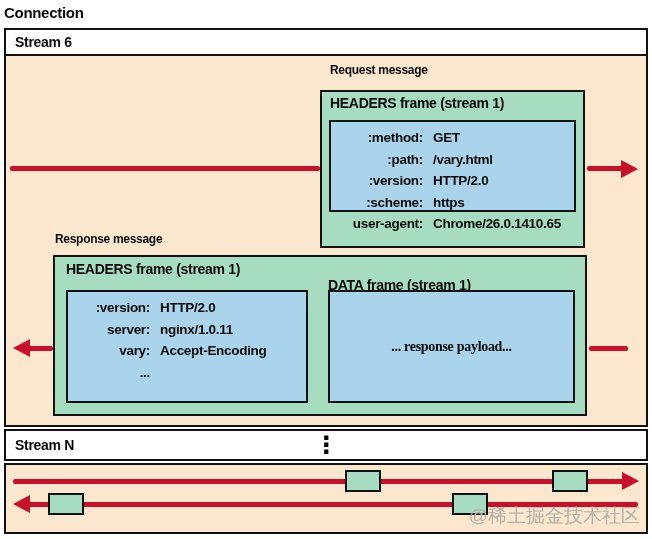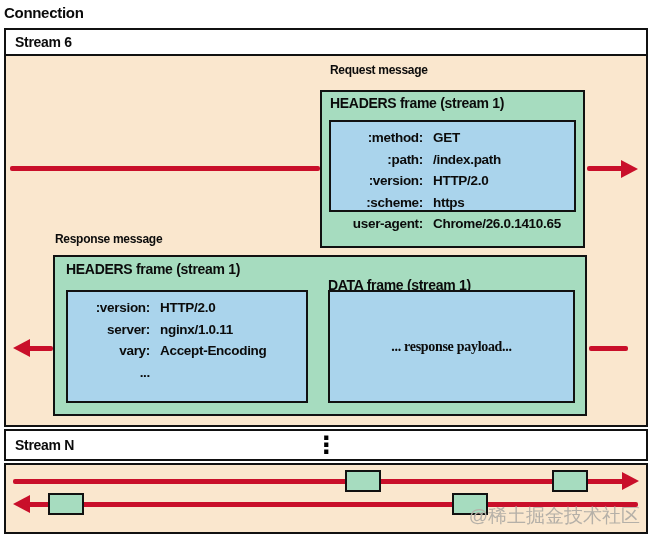--- a/index.html
+++ b/index.html
@@ -125,21 +125,21 @@
       <div class="abs lbl" style="left:324px;top:7px;">Request message</div>
       <div class="abs frame" style="left:314px;top:34px;width:265px;height:158px;">
         <div class="frame-title" style="margin:3px 0 0 8px;">HEADERS frame (stream 1)</div>
         <div class="kv-box req-box" style="left:7px;top:28px;width:247px;height:92px;">
           <div class="kv-row">
             <span class="k">:method:</span>
             <span class="v">GET</span>
           </div>
           <div class="kv-row">
             <span class="k">:path:</span>
-            <span class="v">/index.path</span>
+            <span class="v">/vary.html</span>
           </div>
           <div class="kv-row">
             <span class="k">:version:</span>
             <span class="v">HTTP/2.0</span>
           </div>
           <div class="kv-row">
             <span class="k">:scheme:</span>
             <span class="v">https</span>
           </div>
           <div class="kv-row">

